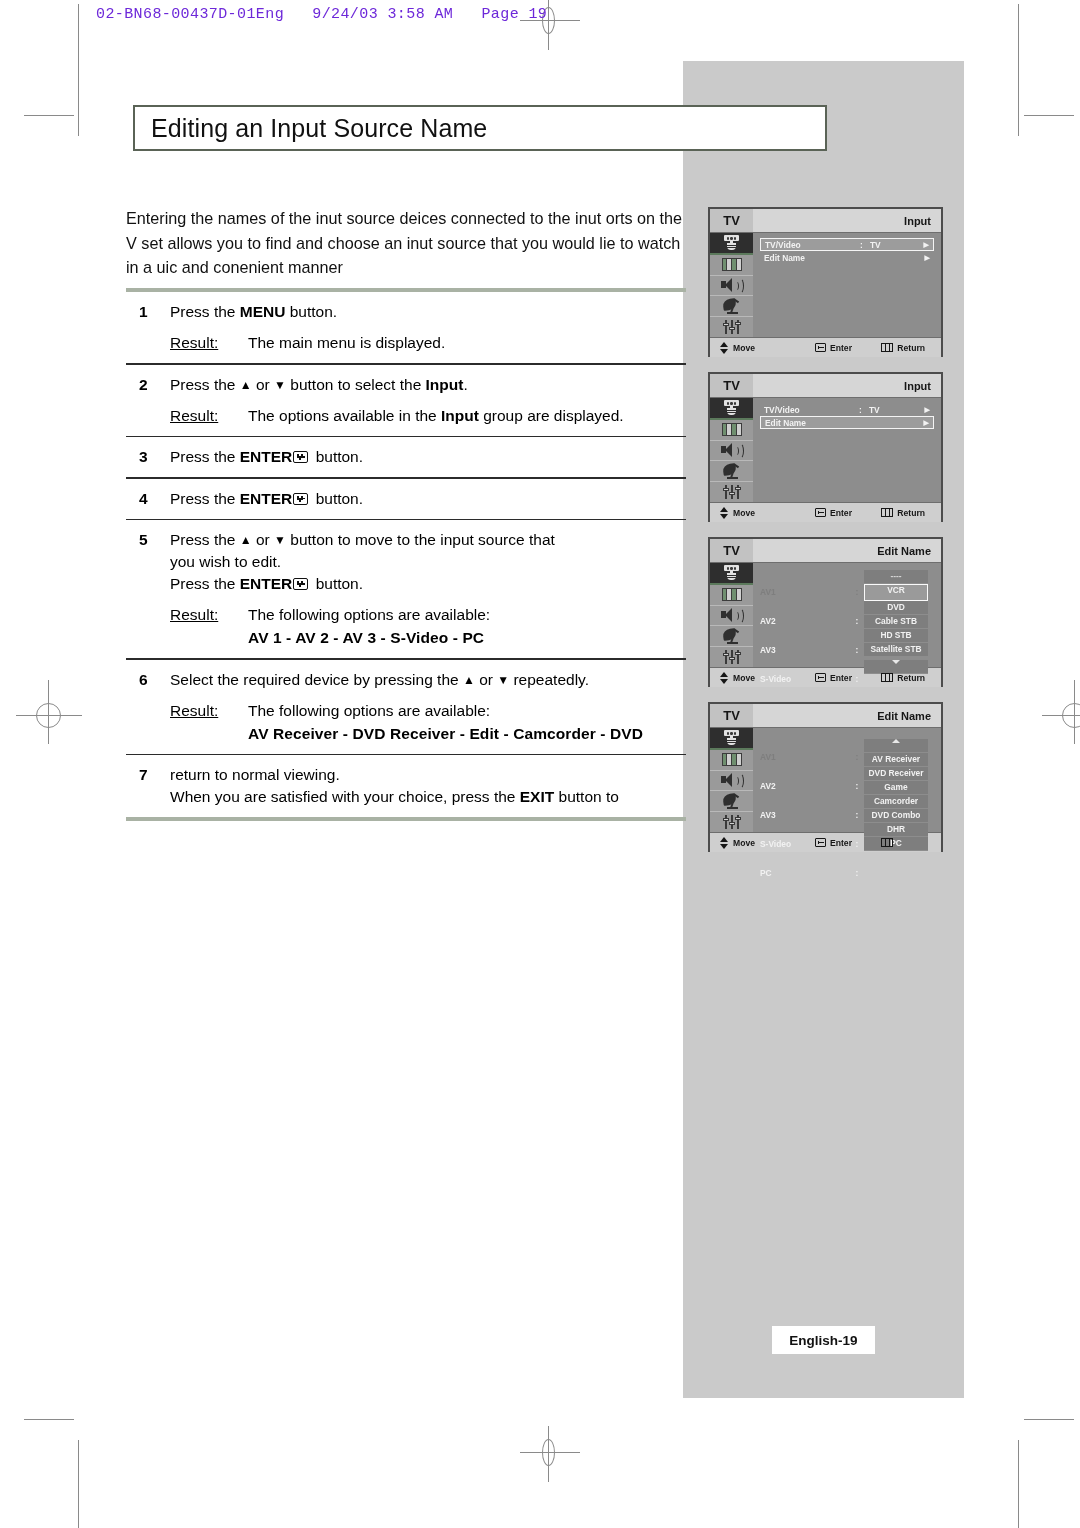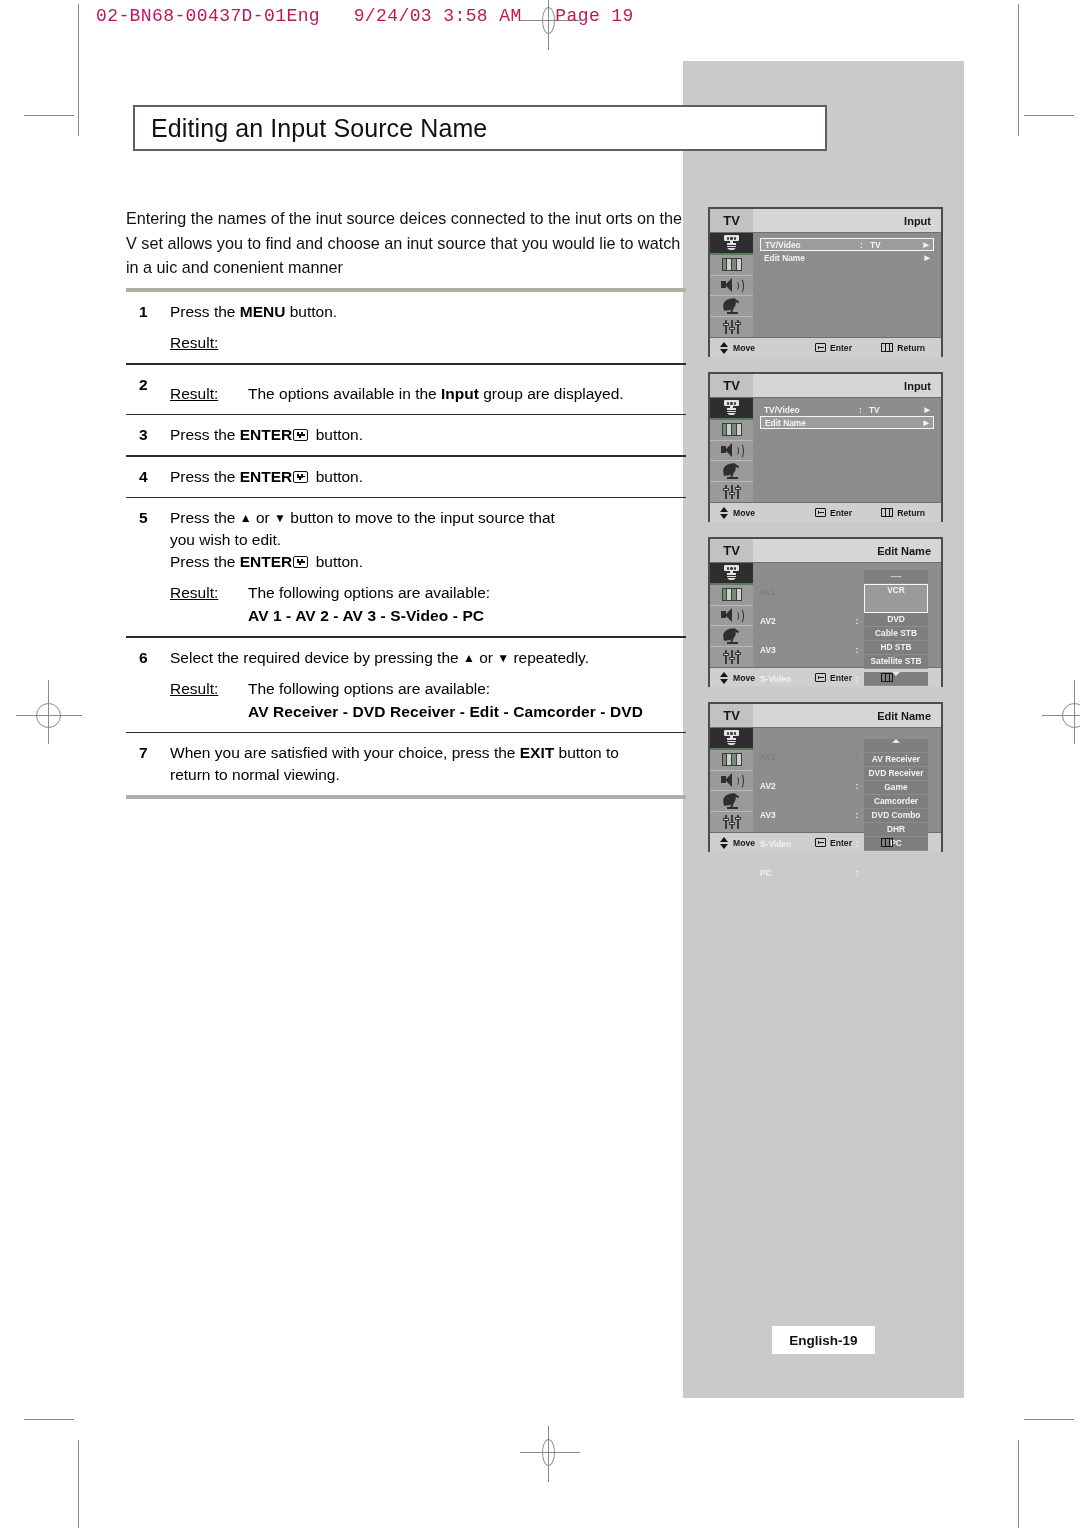--- a/index.html
+++ b/index.html
@@ -13,21 +13,21 @@
   .reg .c{position:absolute;left:8px;top:1px;width:13px;height:27px;
           border:1px solid #8a8a8a;border-radius:50%;box-sizing:border-box;}
   .reg .vv{position:absolute;left:14px;top:-12px;width:1px;height:56px;background:#8a8a8a;}
   .reg .hh{position:absolute;top:14px;left:-14px;width:60px;height:1px;background:#8a8a8a;}
   .reg.round .c{left:2px;top:7px;width:25px;height:25px;border-radius:50%;}
   .reg.round .vv{left:14px;top:-16px;height:64px;}
   .reg.round .hh{top:19px;left:-18px;width:66px;}
 
   
   .doc-header{position:absolute;left:96px;top:6px;font-family:"Liberation Mono", monospace;
-              font-size:18px;letter-spacing:.4px;white-space:pre;color:#be185d;}
+              font-size:15px;letter-spacing:.4px;white-space:pre;color:#6d28d9;}
 
   
   .gray-panel{position:absolute;left:683px;top:61px;width:281px;height:1337px;background:#cacaca;}
 
   
   .title-box{position:absolute;left:133px;top:105px;width:694px;height:46px;
              background:#ffffff;border:2px solid #5a6356;box-sizing:border-box;
              display:flex;align-items:center;}
   .title-box .t{font-size:25px;font-weight:400;padding-left:16px;letter-spacing:.1px;
                 color:#111;font-family:"Liberation Sans", sans-serif;}
@@ -94,21 +94,21 @@
   .en .left{width:104px;flex:0 0 104px;}
   .en .left .r{height:13px;line-height:13px;color:#f2f2f2;font-weight:bold;font-size:8.4px;
                display:flex;margin-top:16px;}
   .en .left .r .nm{flex:1;}
   .en .left .r .cl{width:14px;text-align:center;}
   .en .left .r.dim .nm,.en .left .r.dim .cl{color:#7e7e7e;}
   .en .right{flex:1;padding-right:6px;}
   .en .right .o{height:13px;line-height:13px;text-align:center;color:#f2f2f2;
                 font-weight:bold;font-size:8.4px;background:#7e7e7e;
                 border-bottom:1px solid #8d8d8d;}
-  .en .right .o.sel{border:1.4px solid #fafafa;background:#9a9a9a;height:29px;
+  .en .right .o.sel{border:1.4px solid #fafafa;background:#9a9a9a;height:17px;
                     line-height:10px;box-sizing:border-box;}
   .en .right .o.dimtxt{color:#d8d8d8;}
 
   
   .g-input{width:19px;height:15px;position:relative;}
   .g-input .box{position:absolute;left:2px;top:0;width:15px;height:6px;background:#cfcfcf;
                 border-radius:1px;display:flex;align-items:center;justify-content:center;gap:1px;}
   .g-input .box i{width:2.4px;height:2.4px;background:#3a3a3a;border-radius:50%;display:block;}
   .g-input .stem{position:absolute;left:8px;top:6px;width:3px;height:3px;background:#cfcfcf;}
   .g-input .bulb{position:absolute;left:5px;top:8px;width:9px;height:7px;background:#cfcfcf;
@@ -223,29 +223,33 @@
   <div class="rule"></div>
 
   <div class="step">
     <div class="num">1</div>
     <div class="body">
       <span class="ln">
         <span>Press the </span><span class="b">MENU</span><span> button.</span>
       </span>
       <div class="res">
         <div class="lbl">Result:</div>
+        <div class="txt">The main menu is displayed.</div>
       </div>
     </div>
   </div>
 
   <div class="rule thin"></div>
 
   <div class="step">
     <div class="num">2</div>
     <div class="body">
+      <span class="ln">
+        <span>Press the </span><span class="arw b">▲</span><span> or </span><span class="arw b">▼</span><span> button to select the </span><span class="b">Input</span><span>.</span>
+      </span>
       <div class="res">
         <div class="lbl">Result:</div>
         <div class="txt">The options available in the <span class="b">Input</span> group are displayed.</div>
       </div>
     </div>
   </div>
 
   <div class="rule thin"></div>
 
   <div class="step">
@@ -306,24 +310,24 @@
         </div>
       </div>
     </div>
   </div>
 
   <div class="rule thin"></div>
 
   <div class="step">
     <div class="num">7</div>
     <div class="body">
+      <span class="ln">return to normal viewing.</span>
       <span class="ln">
         <span>When you are satisfied with your choice, press the </span><span class="b">EXIT</span><span> button to</span>
       </span>
-      <span class="ln">return to normal viewing.</span>
     </div>
   </div>
 
   <div class="rule"></div>
 </div>
 
 <div id="osd-host">
     <div class="osd" style="left: 708px; top: 207px;">
       <div class="osd-top">
         <div class="tv">TV</div>

